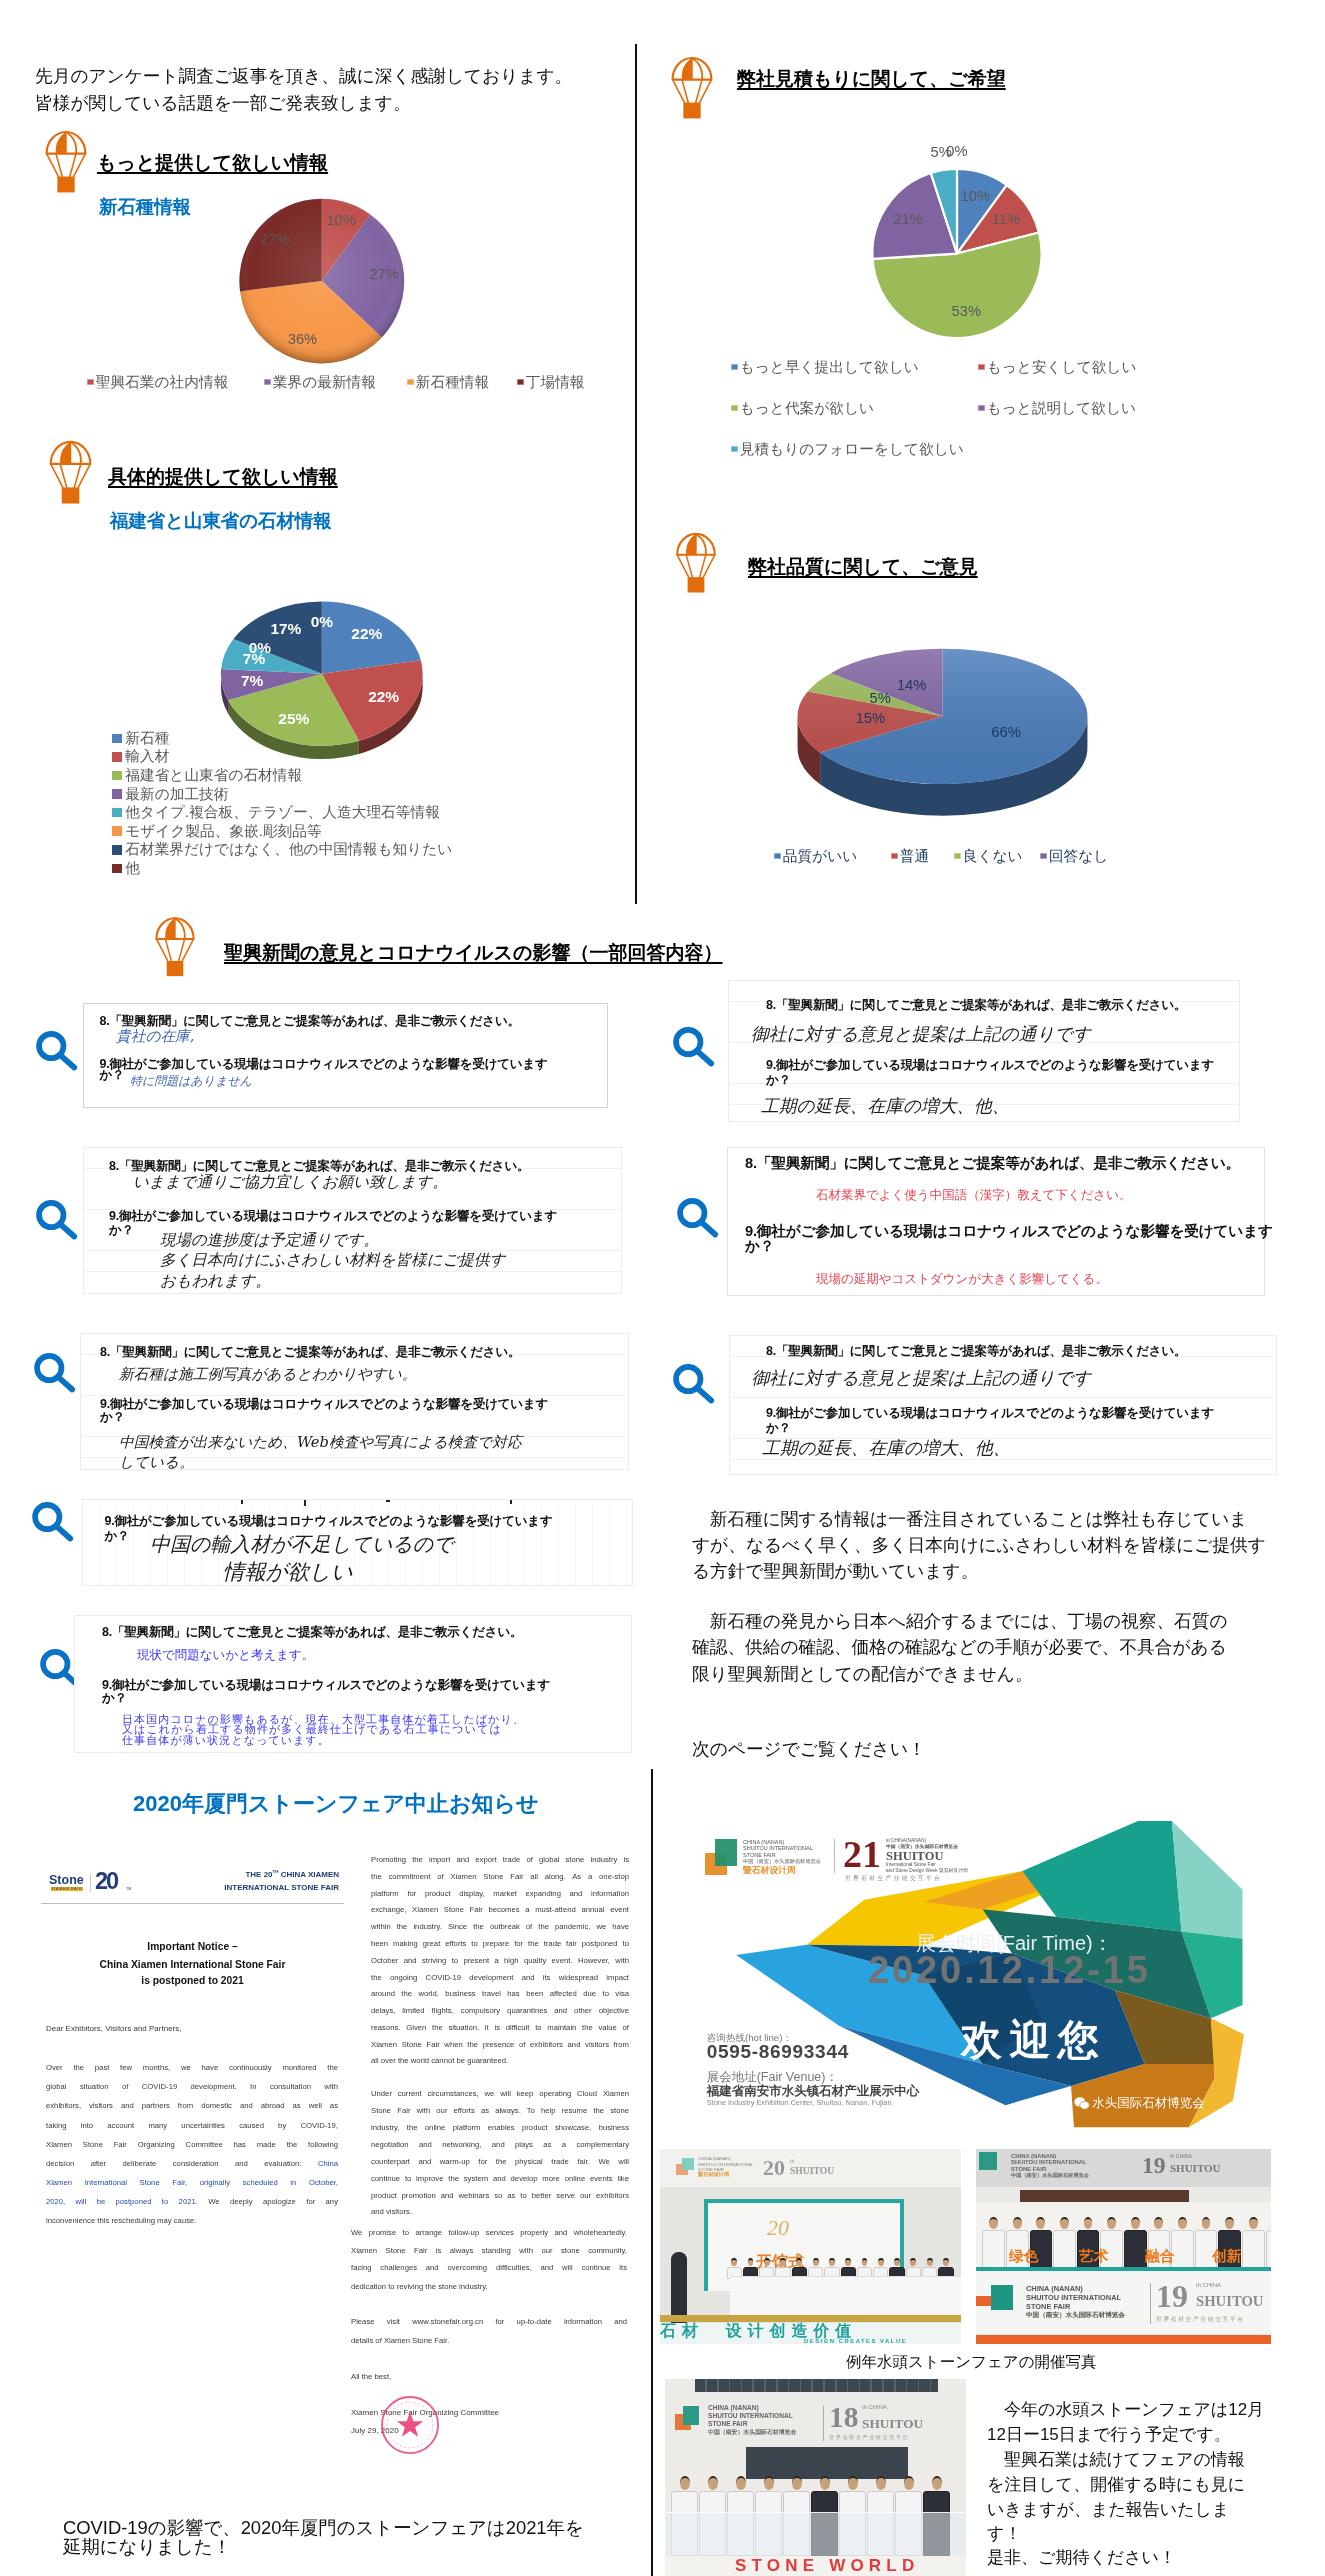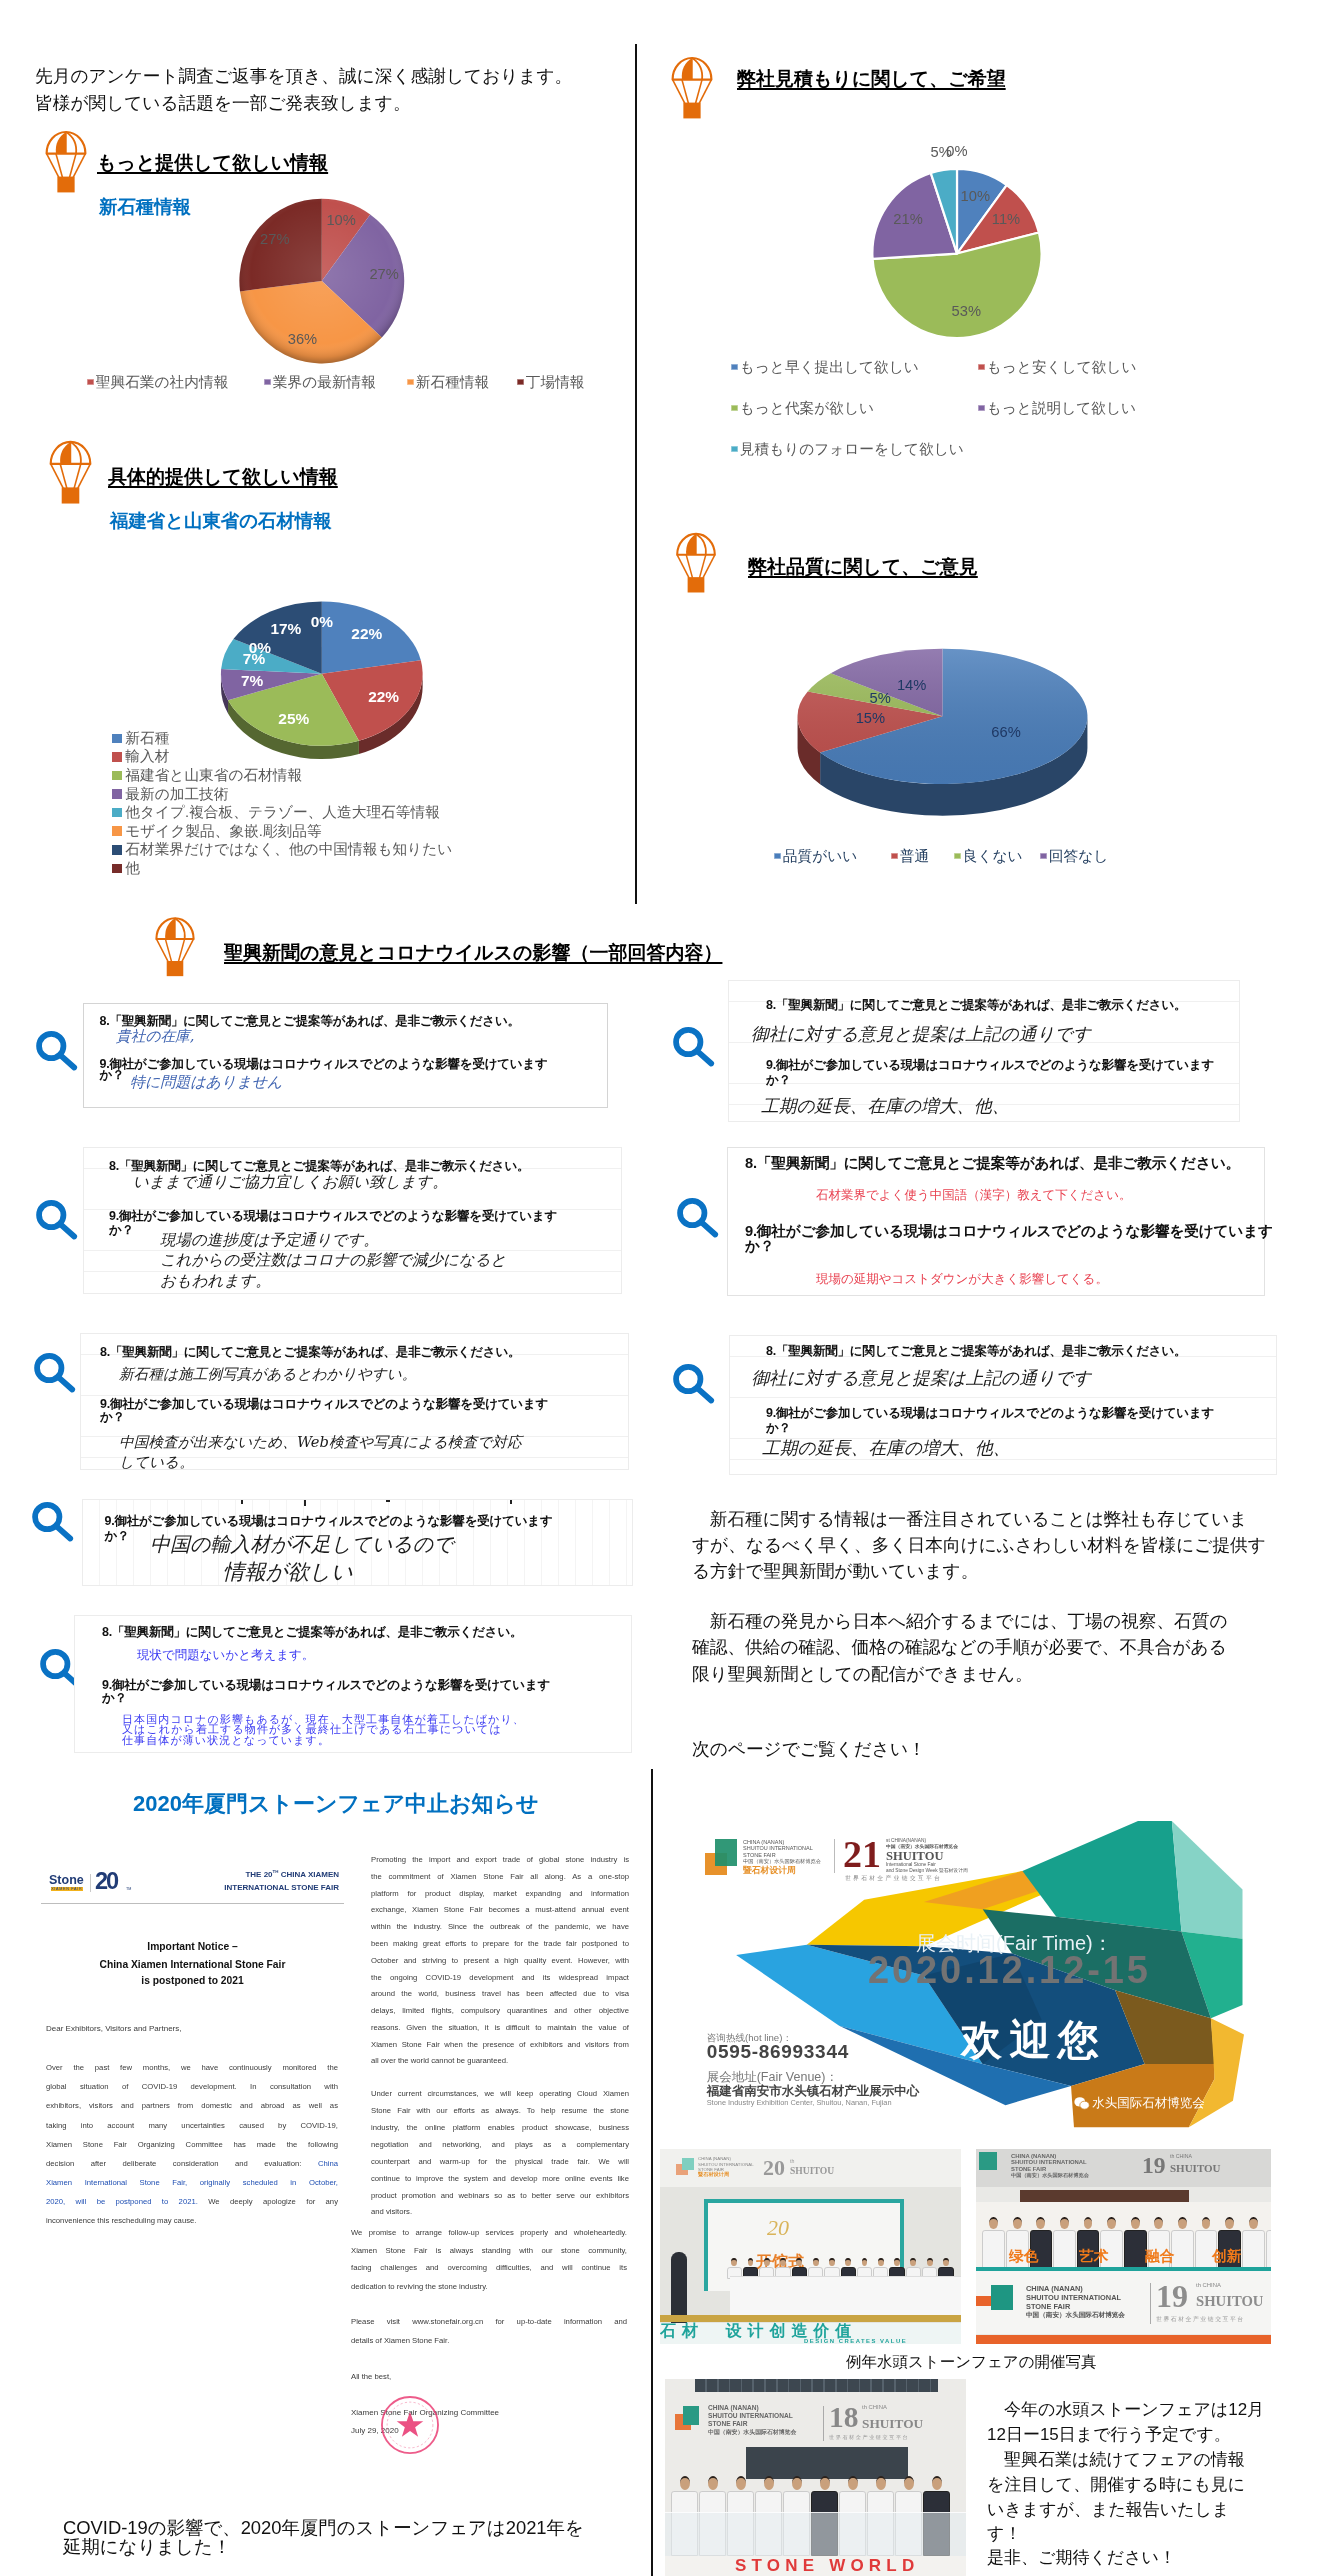--- a/index.html
+++ b/index.html
@@ -257,33 +257,33 @@
   <div class="abs heading" style="left:224px;top:896px">聖興新聞の意見とコロナウイルスの影響（一部回答内容）</div>
 
   <svg class="abs" style="left:34px;top:986px" width="46" height="42" viewBox="0 0 63 57">
       <use href="#sym-magnifier"></use>
     </svg>
   <div class="card" style="left:83px;top:959px;width:523px;height:103px">
     <div class="t q" style="left:15.5px;top:8.8px">8.「聖興新聞」に関してご意見とご提案等があれば、是非ご教示ください。</div>
     <div class="t hw blue" style="left:32px;top:23px;font-size:14.7px">貴社の在庫,</div>
     <div class="t q" style="left:15.5px;top:52px">9.御社がご参加している現場はコロナウィルスでどのような影響を受けています</div>
     <div class="t q" style="left:15.5px;top:63px">か？</div>
-    <div class="t hw blue" style="left:46px;top:69px;font-size:15px">特に問題はありません</div>
+    <div class="t hw blue" style="left:46px;top:69px;font-size:12px">特に問題はありません</div>
   </div>
 
   <svg class="abs" style="left:34px;top:1155px" width="46" height="42" viewBox="0 0 63 57">
       <use href="#sym-magnifier"></use>
     </svg>
   <div class="card soft ruled" style="left:83px;top:1103px;width:537px;height:145px">
     <div class="t q" style="left:25px;top:10.3px">8.「聖興新聞」に関してご意見とご提案等があれば、是非ご教示ください。</div>
     <div class="t hw" style="left:49px;top:24px;font-size:15.5px">いままで通りご協力宜しくお願い致します。</div>
     <div class="t q" style="left:25px;top:60px">9.御社がご参加している現場はコロナウィルスでどのような影響を受けています</div>
     <div class="t q" style="left:25px;top:74px">か？</div>
     <div class="t hw" style="left:76px;top:82px;font-size:15.5px">現場の進捗度は予定通りです。</div>
-    <div class="t hw" style="left:76px;top:102px;font-size:15.5px">これからの受注数はコロナの影響で減少になると</div>
+    <div class="t hw" style="left:76px;top:102px;font-size:15.5px">多く日本向けにふさわしい材料を皆様にご提供す</div>
     <div class="t hw" style="left:76px;top:123px;font-size:15.5px">おもわれます。</div>
   </div>
 
   <svg class="abs" style="left:32px;top:1308px" width="46" height="42" viewBox="0 0 63 57">
       <use href="#sym-magnifier"></use>
     </svg>
   <div class="card soft ruled" style="left:80px;top:1289px;width:547px;height:135px">
     <div class="t q" style="left:19px;top:9.6px">8.「聖興新聞」に関してご意見とご提案等があれば、是非ご教示ください。</div>
     <div class="t hw" style="left:38px;top:31px;font-size:14.7px">新石種は施工例写真があるとわかりやすい。</div>
     <div class="t q" style="left:19px;top:62px">9.御社がご参加している現場はコロナウィルスでどのような影響を受けています</div>

